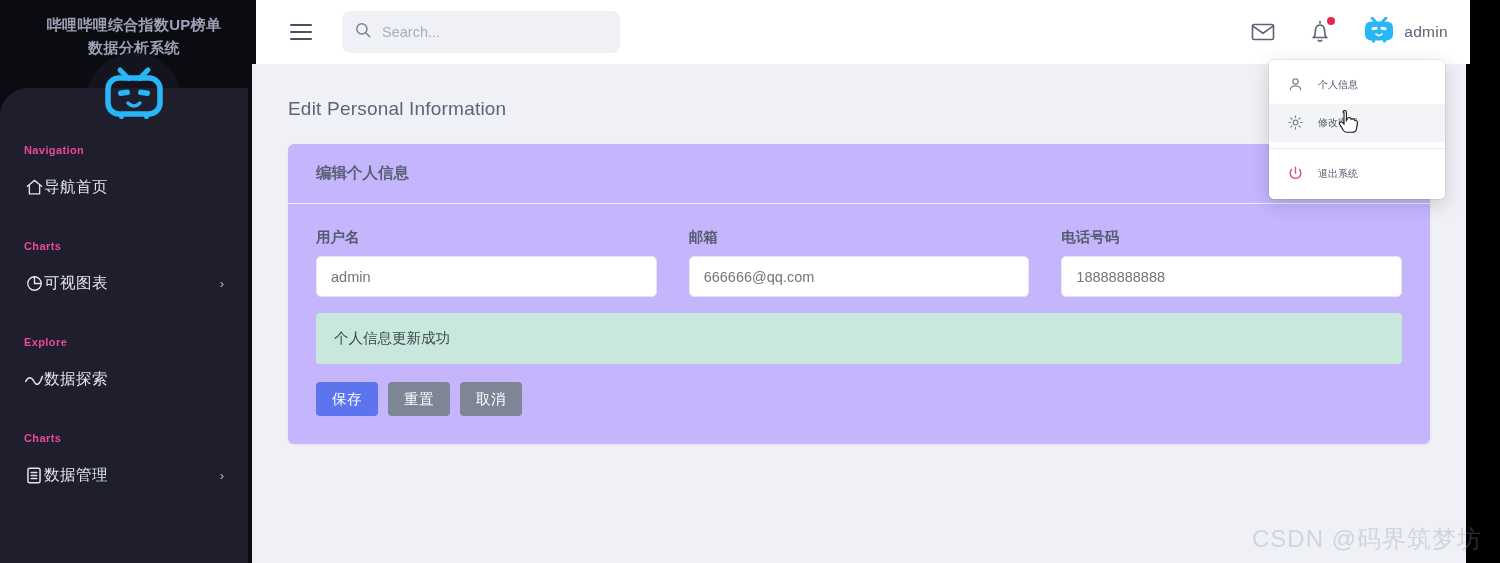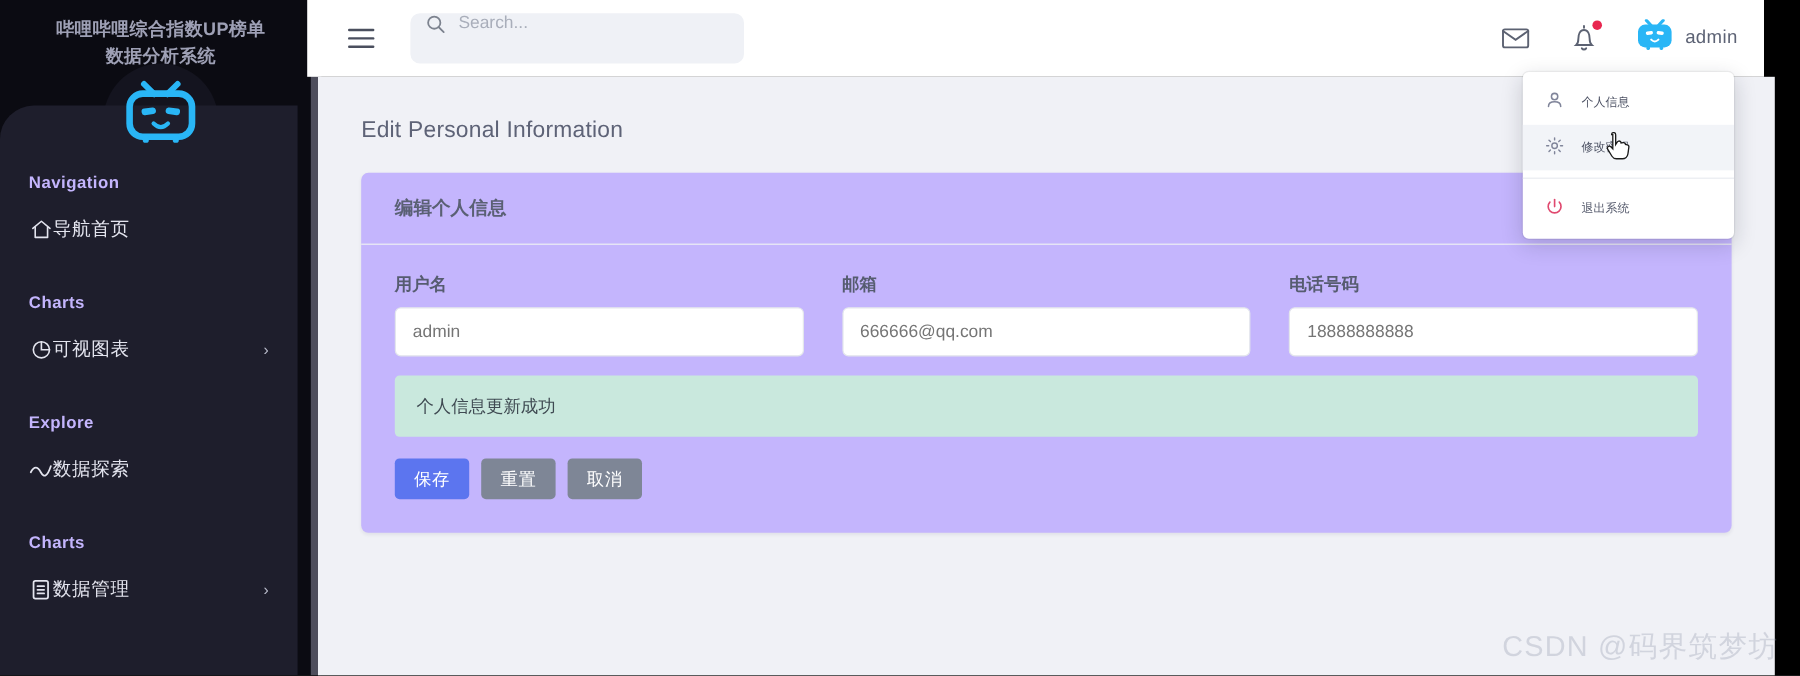--- a/index.html
+++ b/index.html
@@ -32,21 +32,21 @@
     background: #14141f; top: -8px; left: 50%; transform: translateX(-50%);
   }
   .sb-logo { position: relative; z-index: 2; }
   .sb-panel {
     position: absolute; left: 0; top: 88px; width: 248px; bottom: 0;
     background: #1e1e2c; border-top-left-radius: 28px;
     border-top-right-radius: 0;
     padding-top: 56px;
   }
   .sb-section {
-    font-size: 14px; font-weight: 700; color: #c4b5fd;
+    font-size: 11px; font-weight: 700; color: #ec4899;
     padding: 0 24px; margin-bottom: 16px; letter-spacing: .4px;
   }
   .sb-section.gap { margin-top: 38px; }
   .sb-item {
     display: flex; align-items: center; gap: 0;
     padding: 0 24px; height: 30px; margin-bottom: 10px;
     color: #e3e4ee; cursor: pointer;
   }
   .sb-item-label { font-size: 15.5px; letter-spacing: .5px; }
   .sb-item .sb-ic { width: 20px; height: 20px; display:flex; align-items:center; justify-content:center; flex:0 0 20px; }
@@ -58,21 +58,21 @@
 
   
   .topbar {
     position: absolute; left: 256px; top: 0; width: 1214px; height: 64px;
     background: #fff; display: flex; align-items: center; padding: 0 22px 0 34px;
   }
   .hamburger { width: 22px; height: 16px; display:flex; flex-direction:column; justify-content:space-between; cursor:pointer; }
   .hamburger i { display:block; height: 2px; background:#4a4f5e; border-radius:1px; }
   .searchbox {
     margin-left: 30px; width: 278px; height: 42px; background: #eff1f6;
-    border-radius: 8px; display: flex; align-items: flex-start; padding: 0 12px; gap: 10px;
+    border-radius: 8px; display: flex; align-items: center; padding: 0 12px; gap: 10px;
   }
   .search-input {
     border: none; background: transparent; outline: none; flex: 1;
     font-size: 14.5px; color: #6b7180; font-family: inherit;
   }
   .search-input::placeholder { color: #a9aeba; }
   .topbar-right { margin-left: auto; display: flex; align-items: center; gap: 32px; }
   .icon-btn { position: relative; cursor: pointer; display:flex; align-items:center; }
   .bell-dot {
     position: absolute; right: -3px; top: -2px; width: 8px; height: 8px;
@@ -94,21 +94,21 @@
   }
   .dd-item.hover { background: #f2f4f8; }
   .dd-item.danger { color: #54596b; }
   .dd-sep { height: 1px; background: #e9ebf0; margin: 6px 0; }
   .cursor-hand {
     position: absolute; left: 1337px; top: 110px; z-index: 50; pointer-events:none;
   }
 
   
   .content {
-    position: absolute; left: 265px; top: 64px; width: 1214px; height: 499px;
+    position: absolute; left: 252px; top: 64px; width: 1214px; height: 499px;
     background: #f0f1f6; overflow: hidden;
   }
   .page-title {
     font-size: 19px; color: #5e6377; font-weight: 400;
     padding: 34px 0 0 36px; letter-spacing: .2px;
   }
   .card {
     margin: 24px 36px 0 36px; background: #c4b5fd; border-radius: 6px;
     box-shadow: 0 1px 3px rgba(30,35,60,.07);
   }

